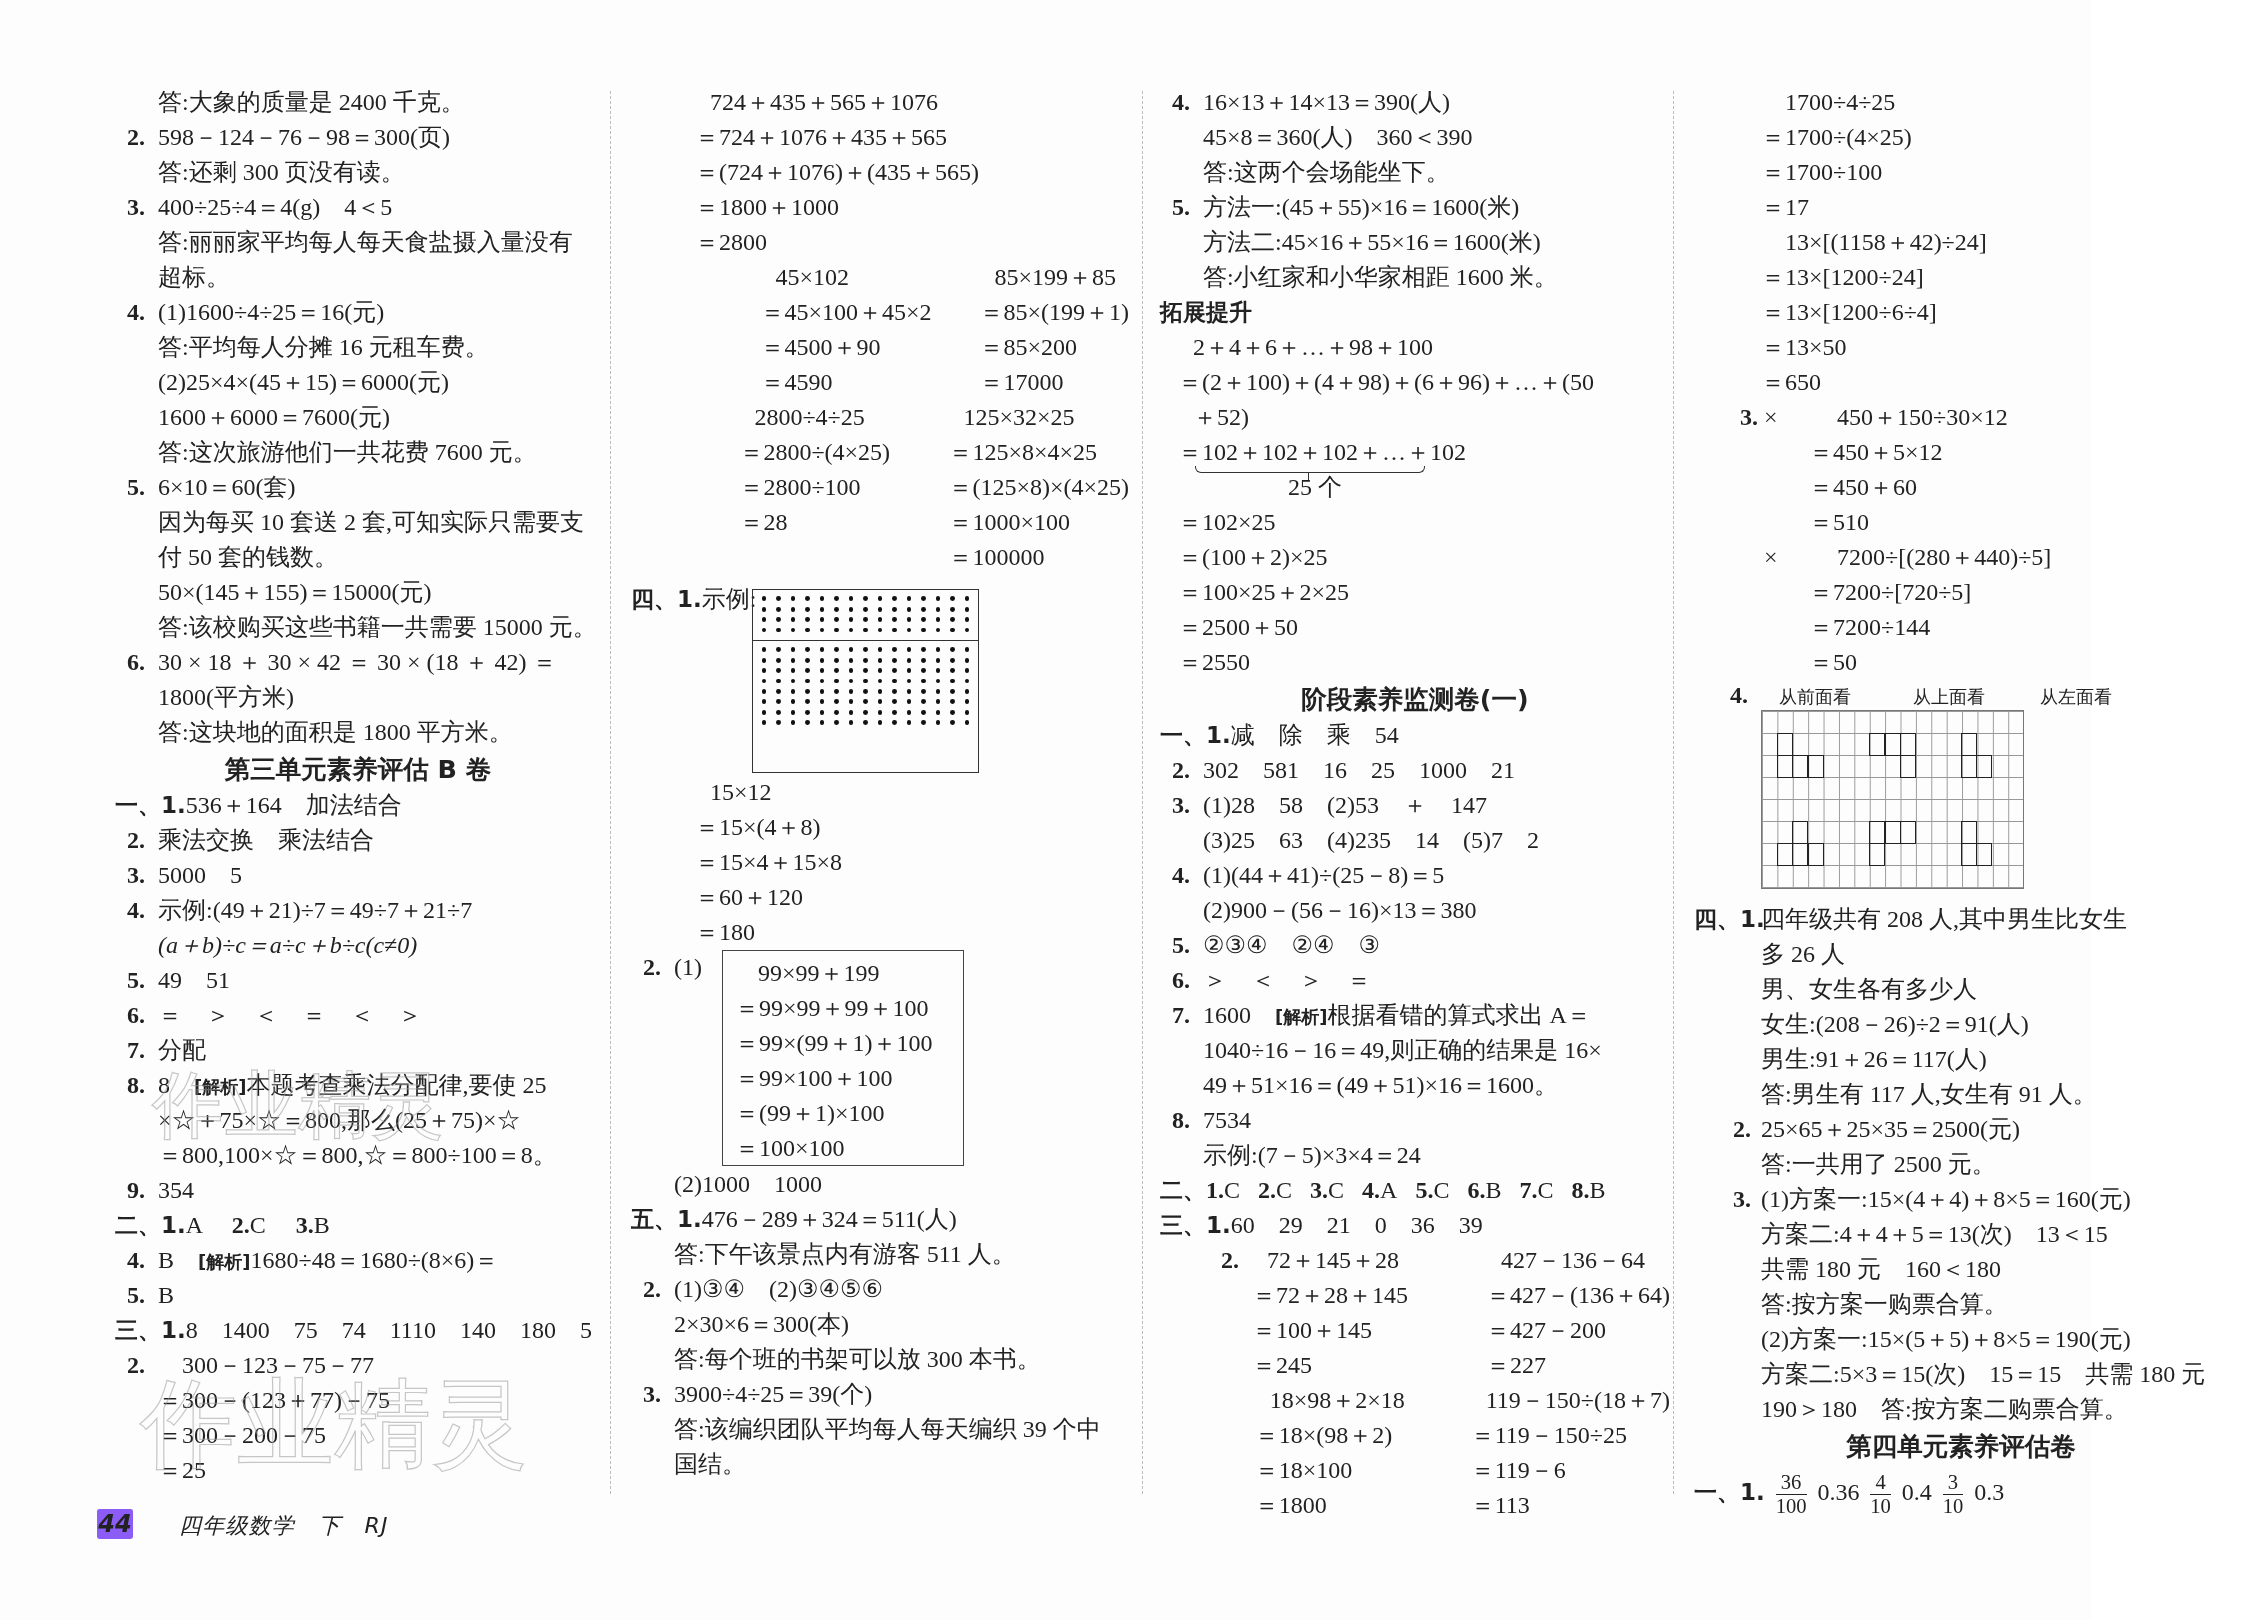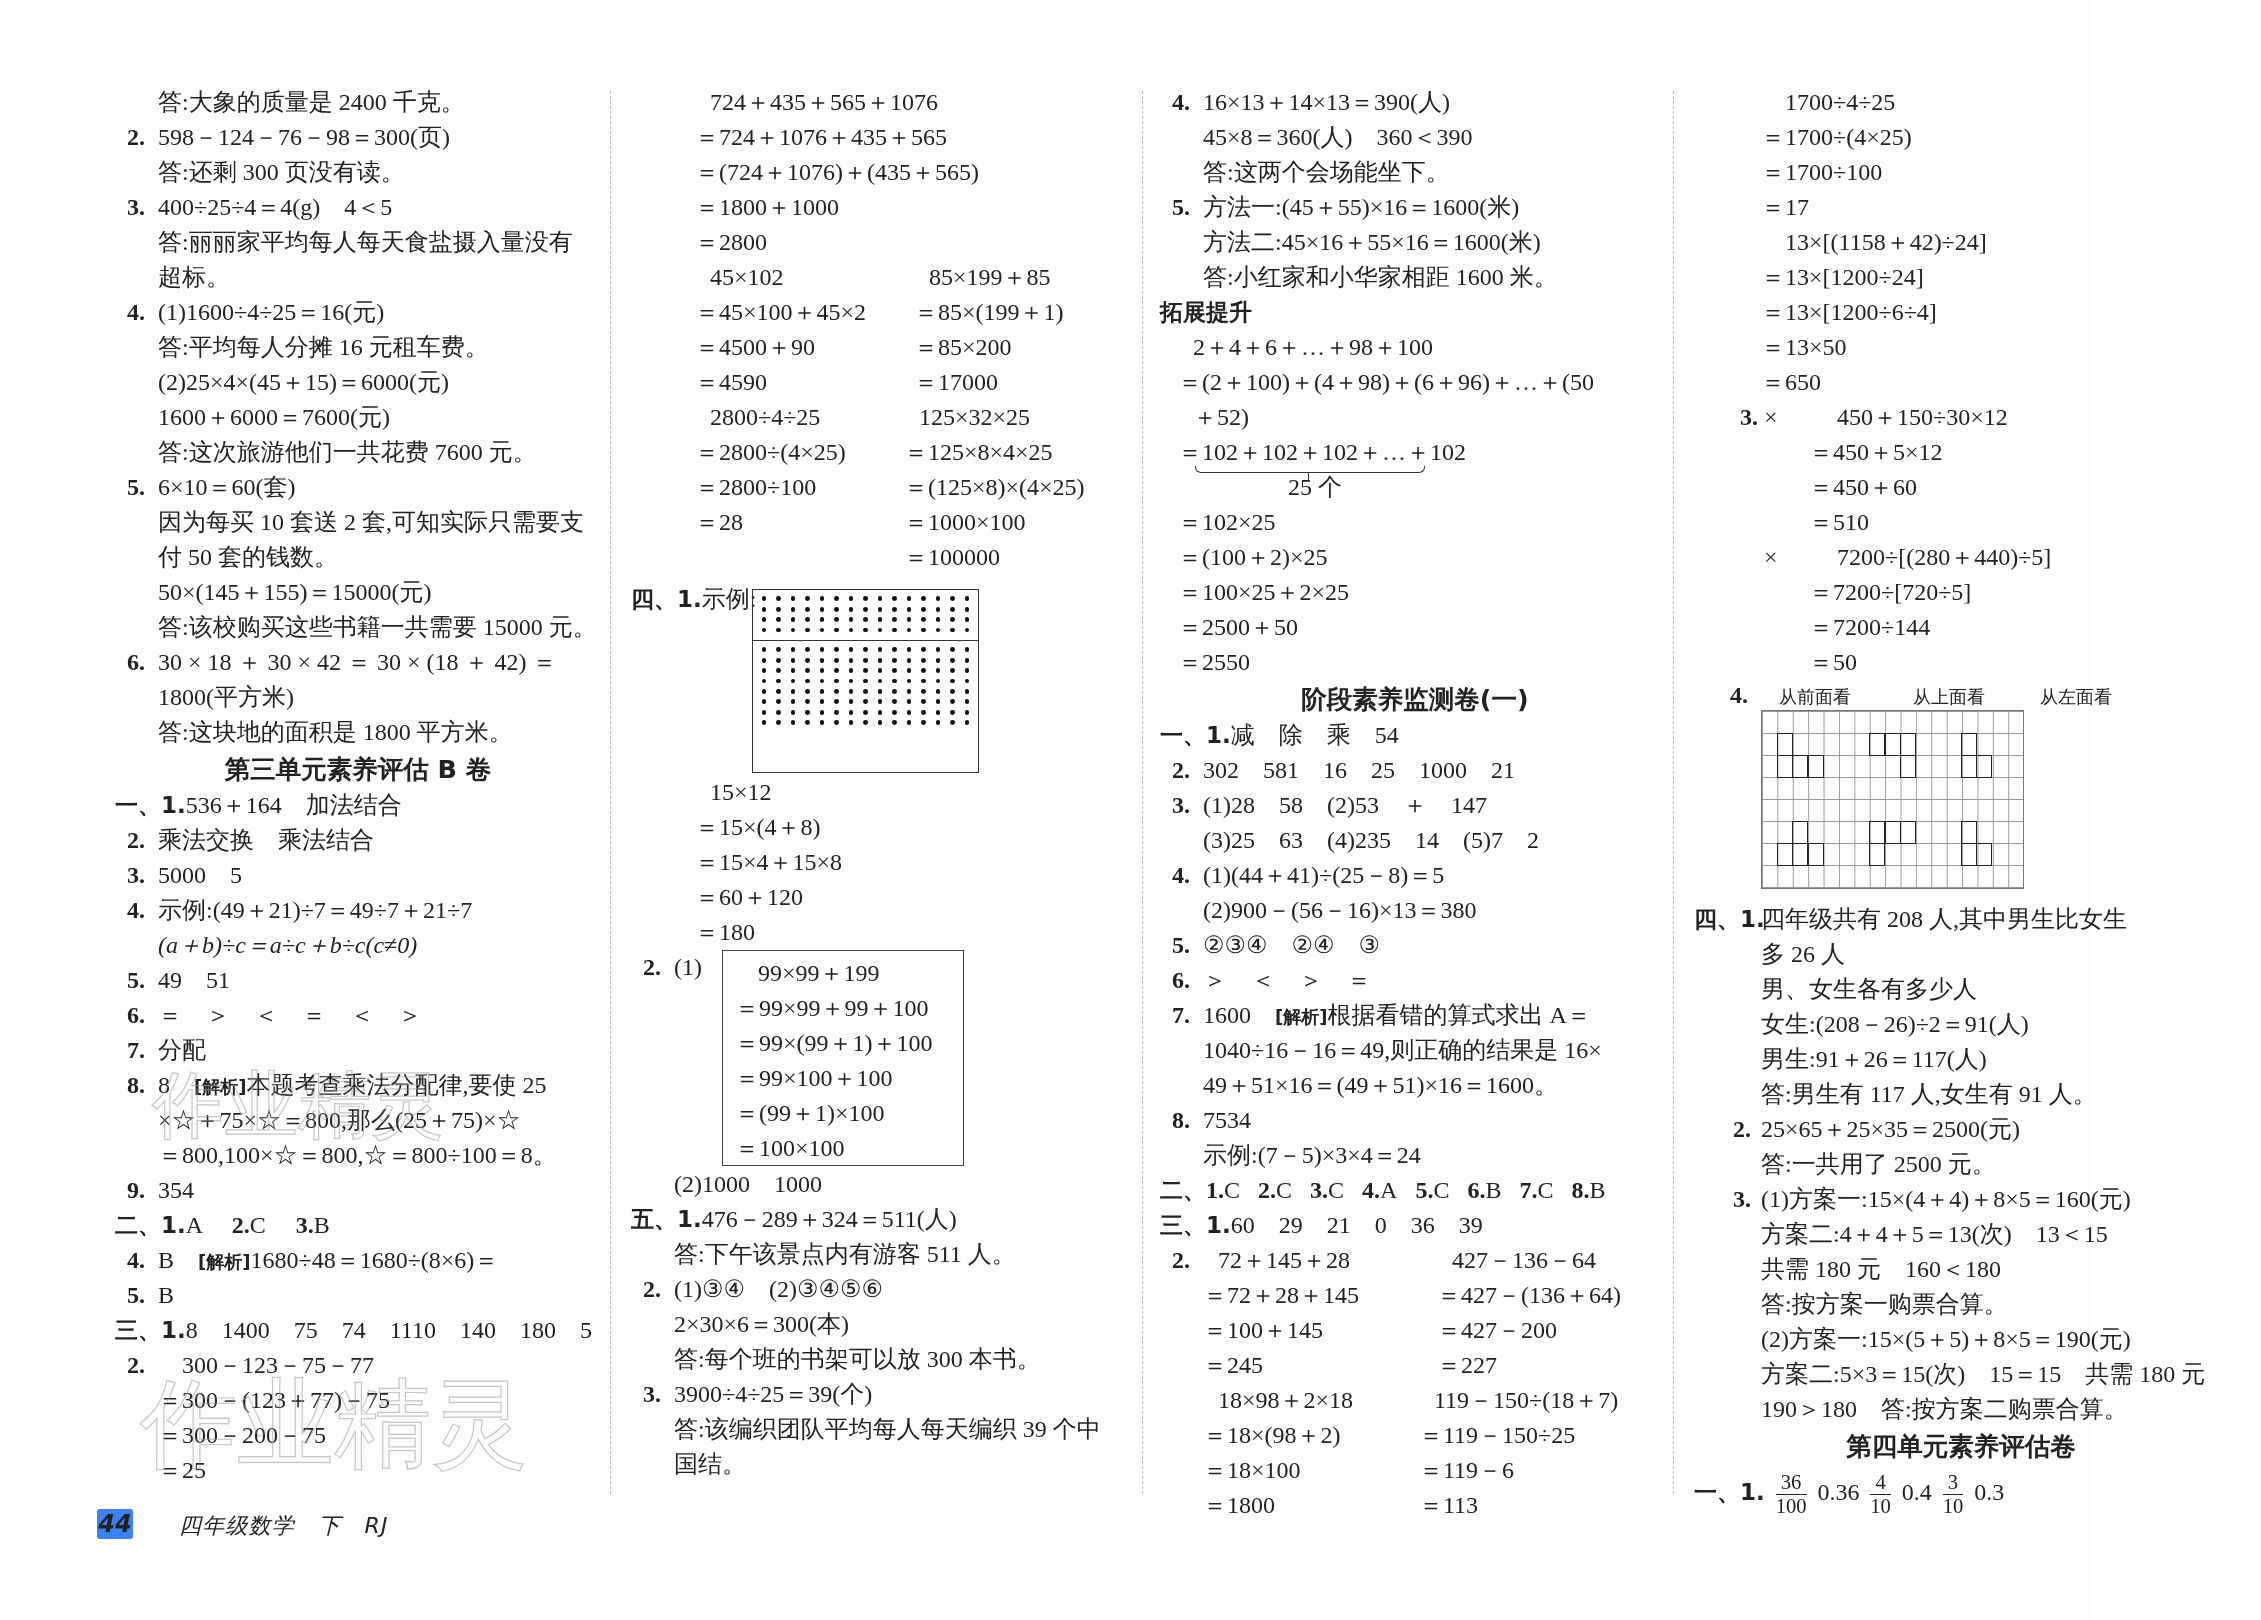--- a/index.html
+++ b/index.html
@@ -12,40 +12,40 @@
   .col3 { left: 1160px; width: 510px; }
   .col4 { left: 1694px; width: 534px; }
   .sep { position: absolute; top: 91px; height: 1403px; width: 0; border-left: 1.8px dashed #bcbcbc; }
   .line { height: 35px; line-height: 35px; font-size: 24px; white-space: nowrap; position: relative; }
   .ind1 { padding-left: 43px; }
   .ind2 { padding-left: 67px; }
   .num { font-weight: bold; font-family: "Liberation Serif", serif; }
   .sec { font-weight: bold; font-family: "DejaVu Sans", sans-serif; font-size: 23px; }
   .title { text-align: center; font-weight: bold; font-family: "DejaVu Sans", sans-serif; font-size: 25.5px; height: 38px; line-height: 38px; }
   .bracket { font-weight: bold; font-family: "DejaVu Sans", sans-serif; font-size: 18px; }
-  .twocol { display: flex; }
+  .twocol { display: flex; justify-content: flex-end; }
   .twocol > div { flex: 0 0 auto; }
   .subhead { font-weight: bold; font-family: "DejaVu Sans", sans-serif; font-size: 23px; }
   
   .dotbox { position: absolute; border: 1.2px solid #333; }
   .dotrow { display: flex; justify-content: space-between; padding: 0 8.5px; height: 10.4px; align-items: center; }
   .dot { width: 4.9px; height: 4.9px; border-radius: 50%; background: #111; }
   .calcbox { position: absolute; border: 1.2px solid #444; padding: 4.9px 0 6px 12px; }
   .underbrace { position: absolute; border: 1.2px solid #333; border-top: none; height: 6px; border-radius: 0 0 6px 6px; }
   .brace-tip { position: absolute; width: 1.2px; height: 8.5px; background: #333; }
   
   .vgrid { position: absolute; border: 1.2px solid #777; background-image:
       linear-gradient(to right, #999 0.6px, transparent 0.6px),
       linear-gradient(to bottom, #999 0.6px, transparent 0.6px);
       background-size: 15.4px 22px; }
   .cell { position: absolute; border: 1.8px solid #222; box-sizing: border-box; }
   .vlabel { position: absolute; font-size: 18px; font-family: "DejaVu Serif", serif; }
   .frac { display: inline-flex; flex-direction: column; align-items: center; vertical-align: middle; line-height: 23px; font-size: 20.6px; margin: 0 4.9px; }
   .frac .bar { width: 100%; border-top: 1.2px solid #222; }
-  .footer-num { position: absolute; left: 97px; top: 1509px; width: 36px; height: 30px; background: #3b82f6;
+  .footer-num { position: absolute; left: 97px; top: 1509px; width: 36px; height: 30px; background: #8b5cf6;
                 font-family: "DejaVu Sans", sans-serif; font-weight: bold; font-style: italic; font-size: 24px;
                 text-align: center; line-height: 30px; border-radius: 2.4px; }
   .footer-text { position: absolute; left: 179px; top: 1511px; font-family: "DejaVu Sans", sans-serif;
                  font-style: italic; font-size: 22px; letter-spacing: 1.2px; }
   .watermark { position: absolute; font-family: "DejaVu Sans", sans-serif; font-size: 91px; color: transparent;
                -webkit-text-stroke: 1.2px #9a9a9a; opacity: 0.55; pointer-events: none; }
 </style>
 </head>
 <body>
 

